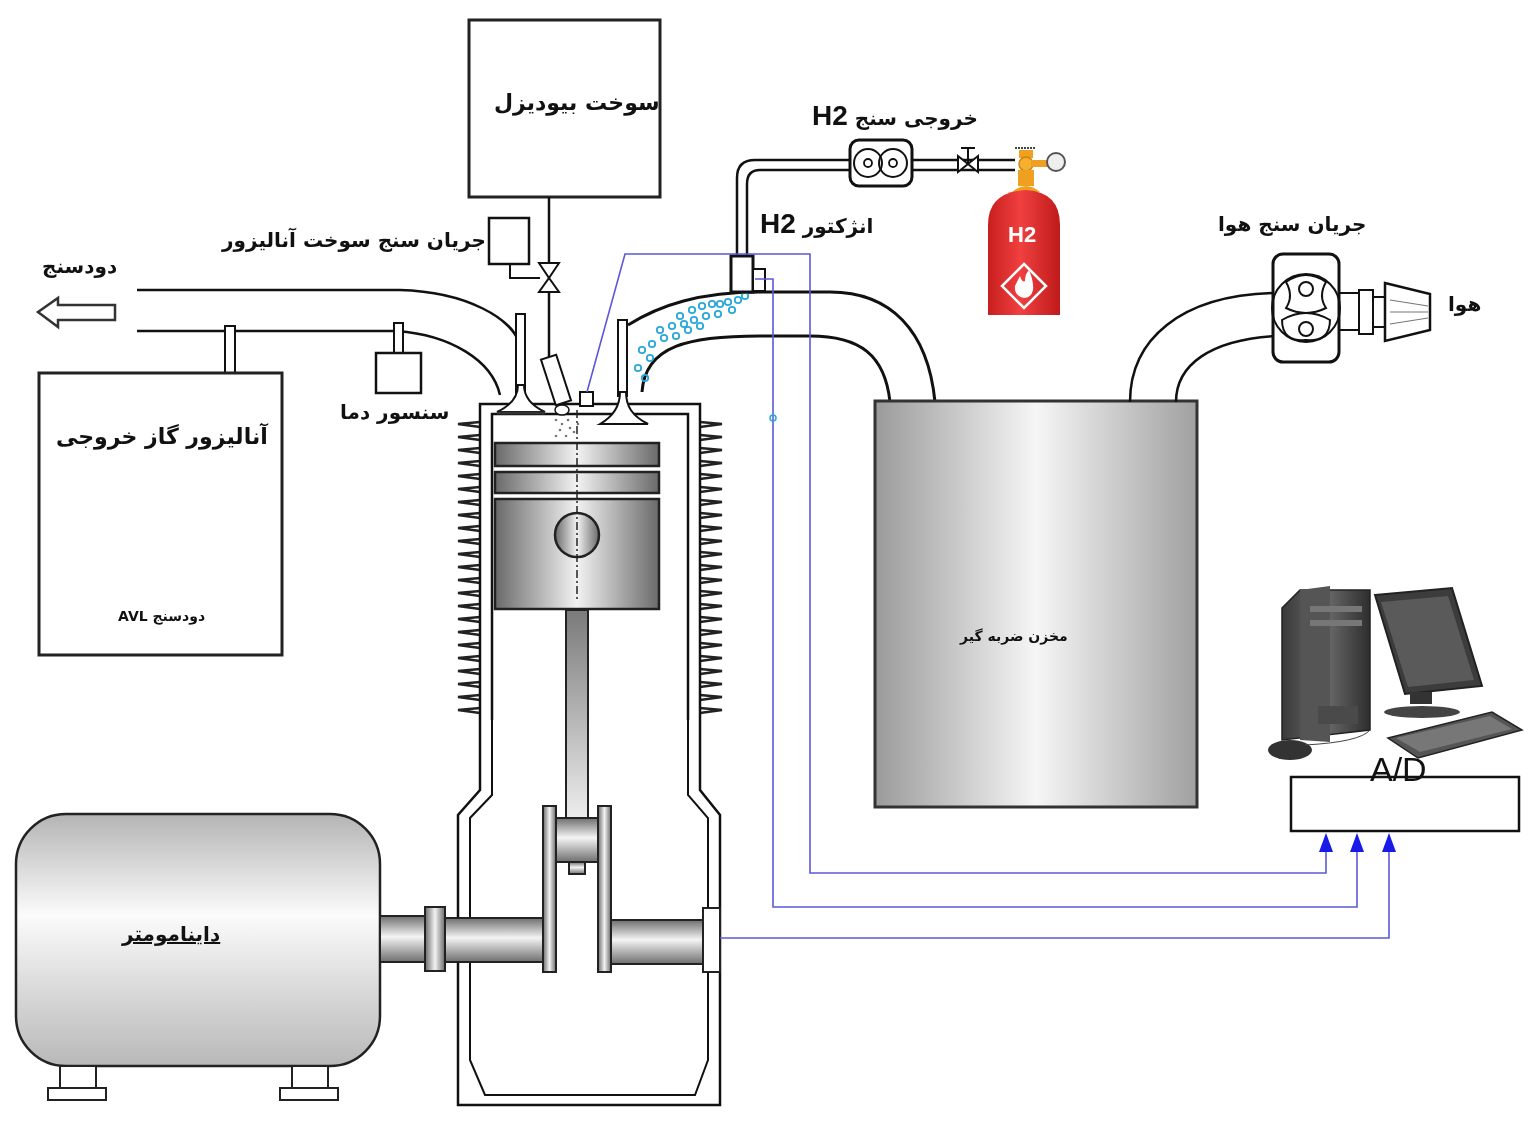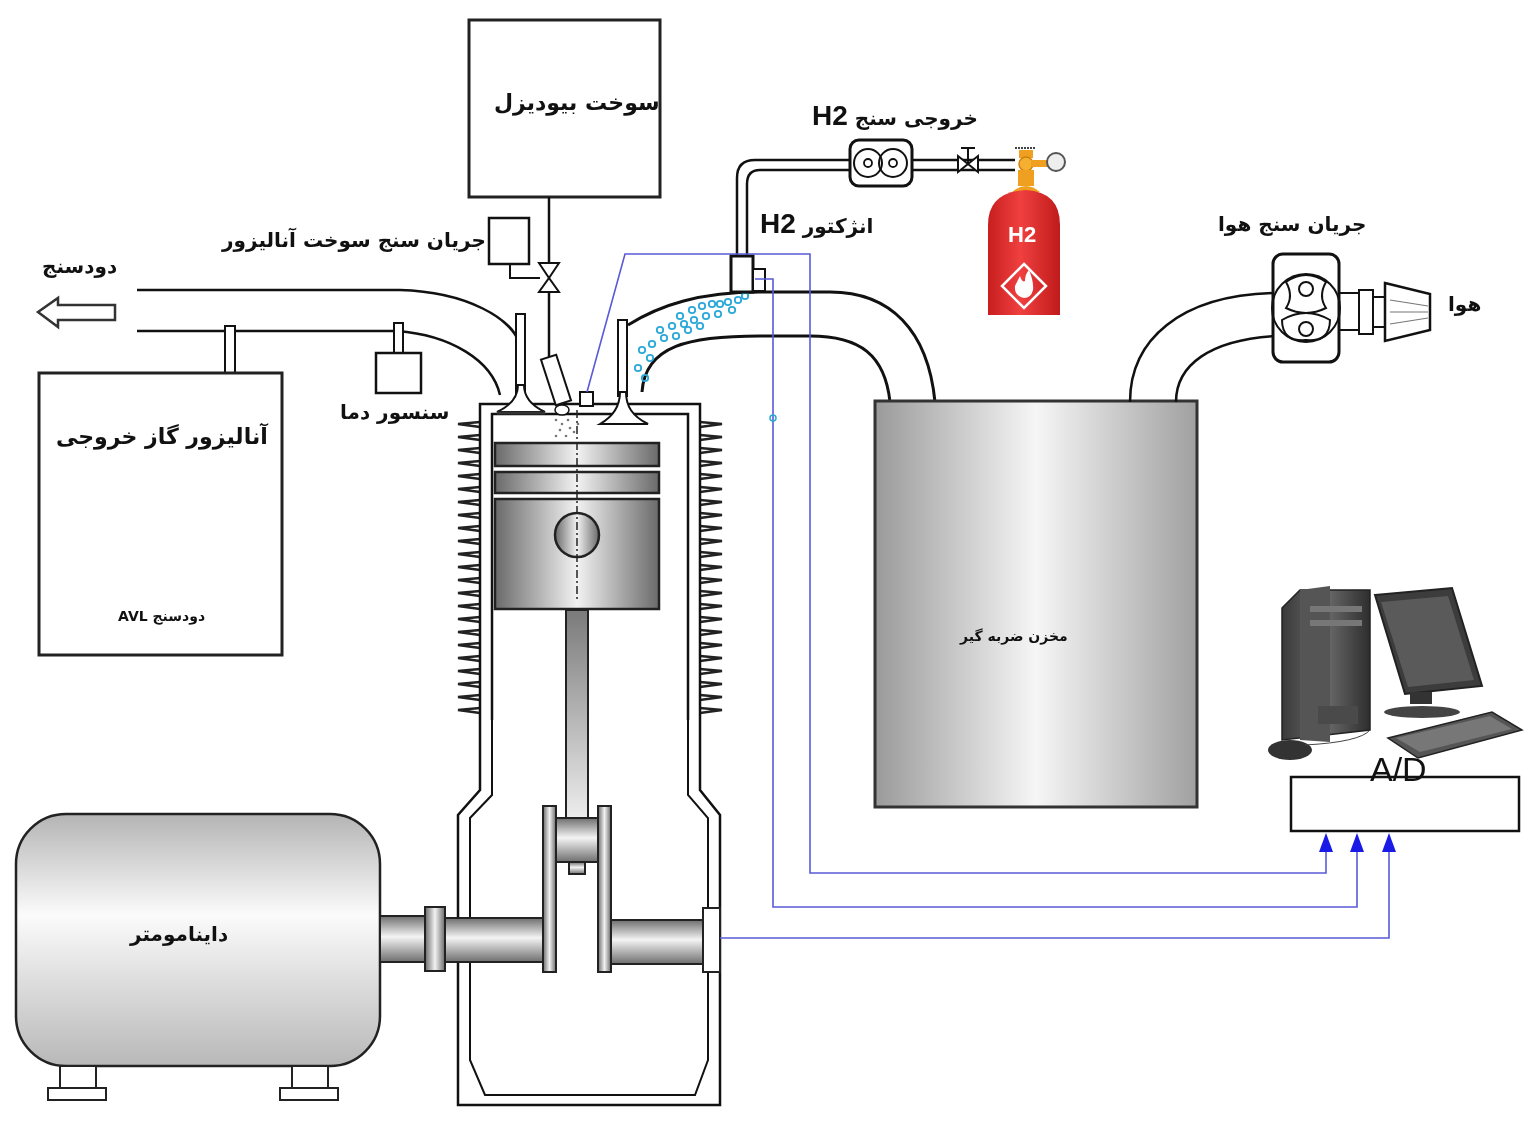--- a/index.html
+++ b/index.html
@@ -363,15 +363,15 @@
 </div>
 <div class="lbl med ltr" style="left:760px; top:208px;">
   <span style="font-size:28px; font-family:'Liberation Sans', sans-serif;">H2</span>
   <span style="direction:rtl; unicode-bidi:embed;">انژکتور</span>
 </div>
 <div class="lbl ltr" style="left:1008px; top:222px; color:#fff; font-size:22px; font-family:'Liberation Sans', sans-serif;">H2</div>
 
 <div class="lbl med" style="left:1218px; top:212px;">جریان سنج هوا</div>
 <div class="lbl med" style="left:1448px; top:292px;">هوا</div>
 <div class="lbl sm" style="left:960px; top:580px;">مخزن ضربه گیر</div>
-<div class="lbl med" style="left:130px; top:922px;">داینامومتر</div>
+<div class="lbl med" style="left:122px; top:922px;text-decoration:underline;">داینامومتر</div>
 <div class="ad-text" style="left:1370px; top:750px;">A/D</div>
 </div>
 
 </body></html>

